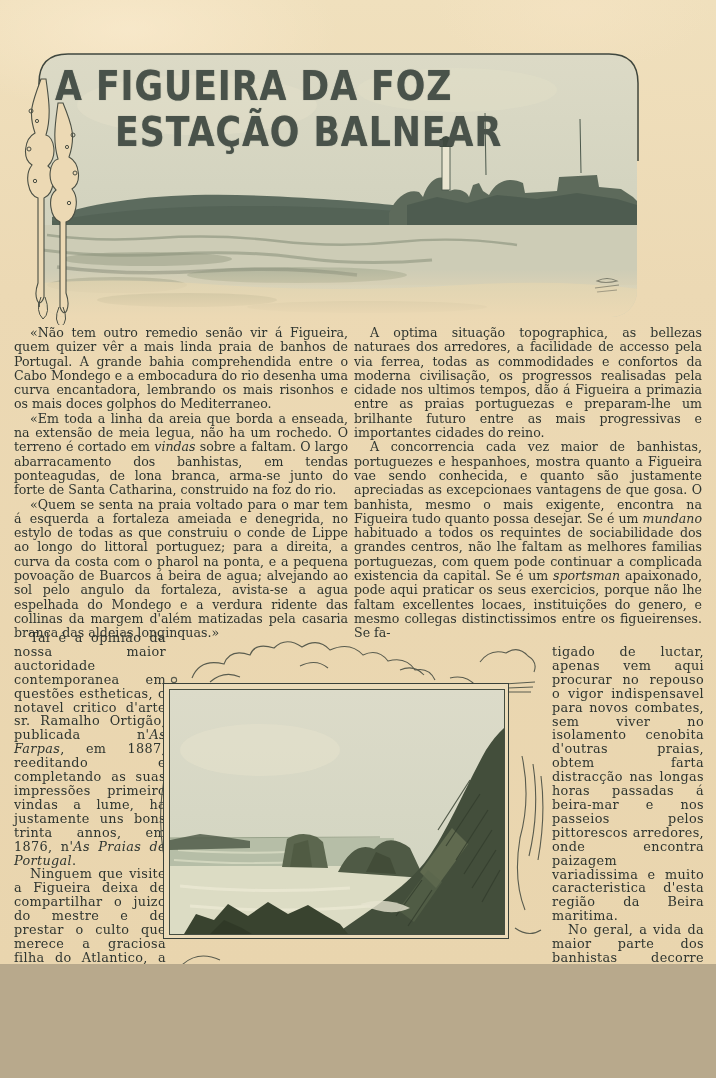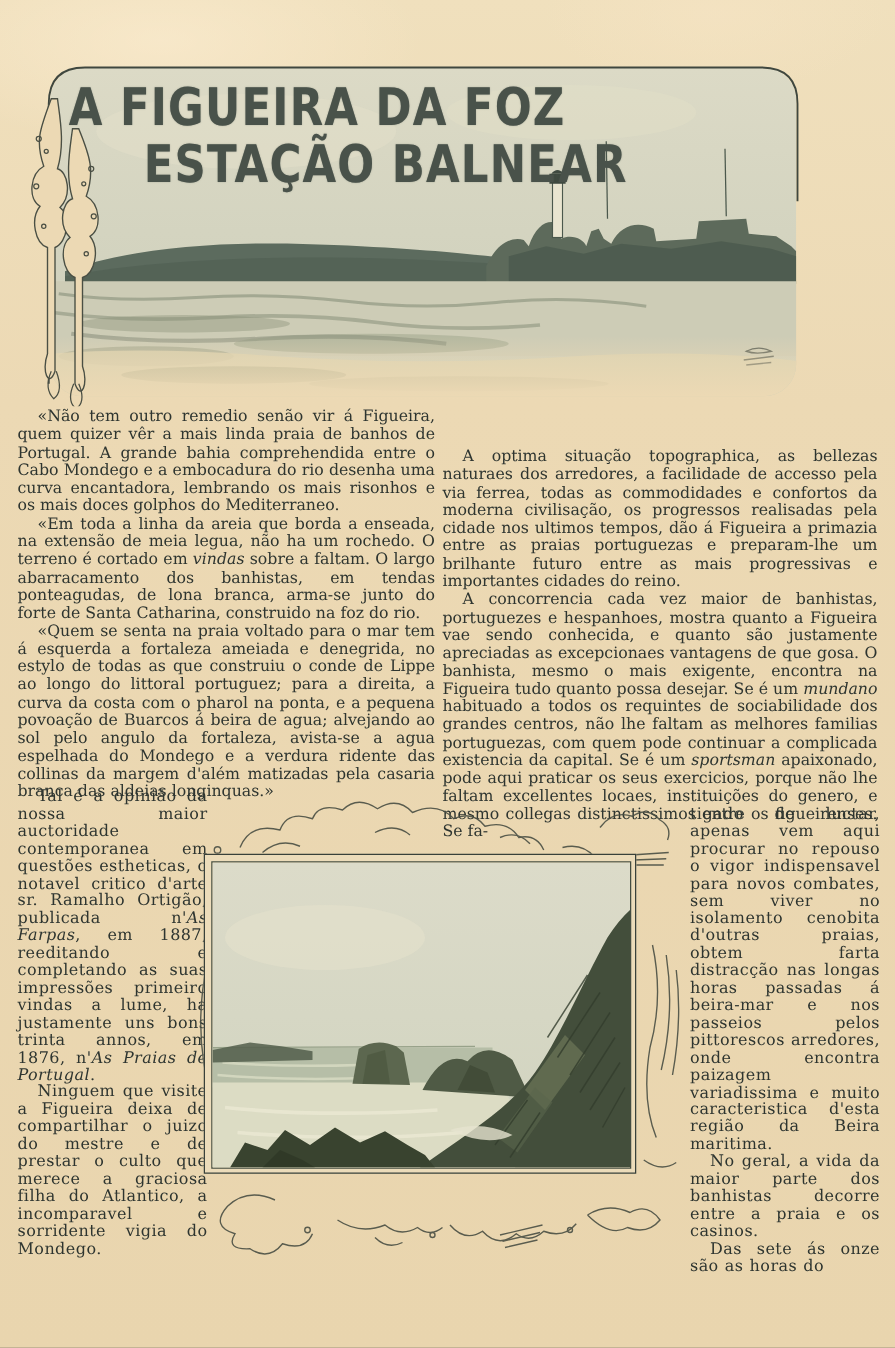--- a/index.html
+++ b/index.html
@@ -1,18 +1,18 @@
 <!DOCTYPE html>
 <html><head>
 <meta charset="utf-8">
 <style>
   html,body{margin:0;padding:0;background:#b8a98c;}
   .page{
     position:relative;
-    width:716px;height:1078px;
+    width:716px;height:964px;
     margin:0 auto;
     background:
       radial-gradient(ellipse 300px 120px at 18% 3%, rgba(255,240,214,.5), rgba(255,240,214,0) 70%),
       radial-gradient(ellipse 200px 90px at 80% 1%, rgba(246,228,196,.55), rgba(246,228,196,0) 70%),
       linear-gradient(180deg,#f0e0bd 0%, #ecd9b4 30%, #e9d5ae 100%);
     overflow:hidden;
     font-family:"DejaVu Serif","Liberation Serif",serif;
     color:#2e3530;
   }
   
@@ -29,21 +29,21 @@
     letter-spacing:1px;line-height:1.02;
     text-shadow:0 0 1px rgba(73,82,74,.55);
     white-space:nowrap;
   }
   .title-line.l1{position:absolute;left:18px;top:6px;font-size:37px;}
   .title-line.l2{position:absolute;left:78px;top:52px;font-size:37px;}
   
   .textcol{position:absolute;text-align:justify;}
   .textcol p{margin:0;text-indent:16px;}
   .wide{font-size:12.6px;line-height:14.3px;width:334px;}
-  .wide.right{width:348px;margin-top:32px;}
+  .wide.right{width:348px;}
   .narrow{font-size:12.8px;line-height:13.9px;width:152px;letter-spacing:.35px;word-spacing:.5px;}
   .narrow p.cont{text-indent:0;}
   i{font-style:italic;}
   
   .figure-wrap{position:absolute;left:150px;top:628px;width:400px;height:400px;}
   .figure-decor{position:absolute;left:0;top:0;}
   .photo-frame{
     position:absolute;left:13px;top:55px;width:334px;height:244px;
     border:1.6px solid #39413a;background:#ecdcba;padding:5px;
   }

